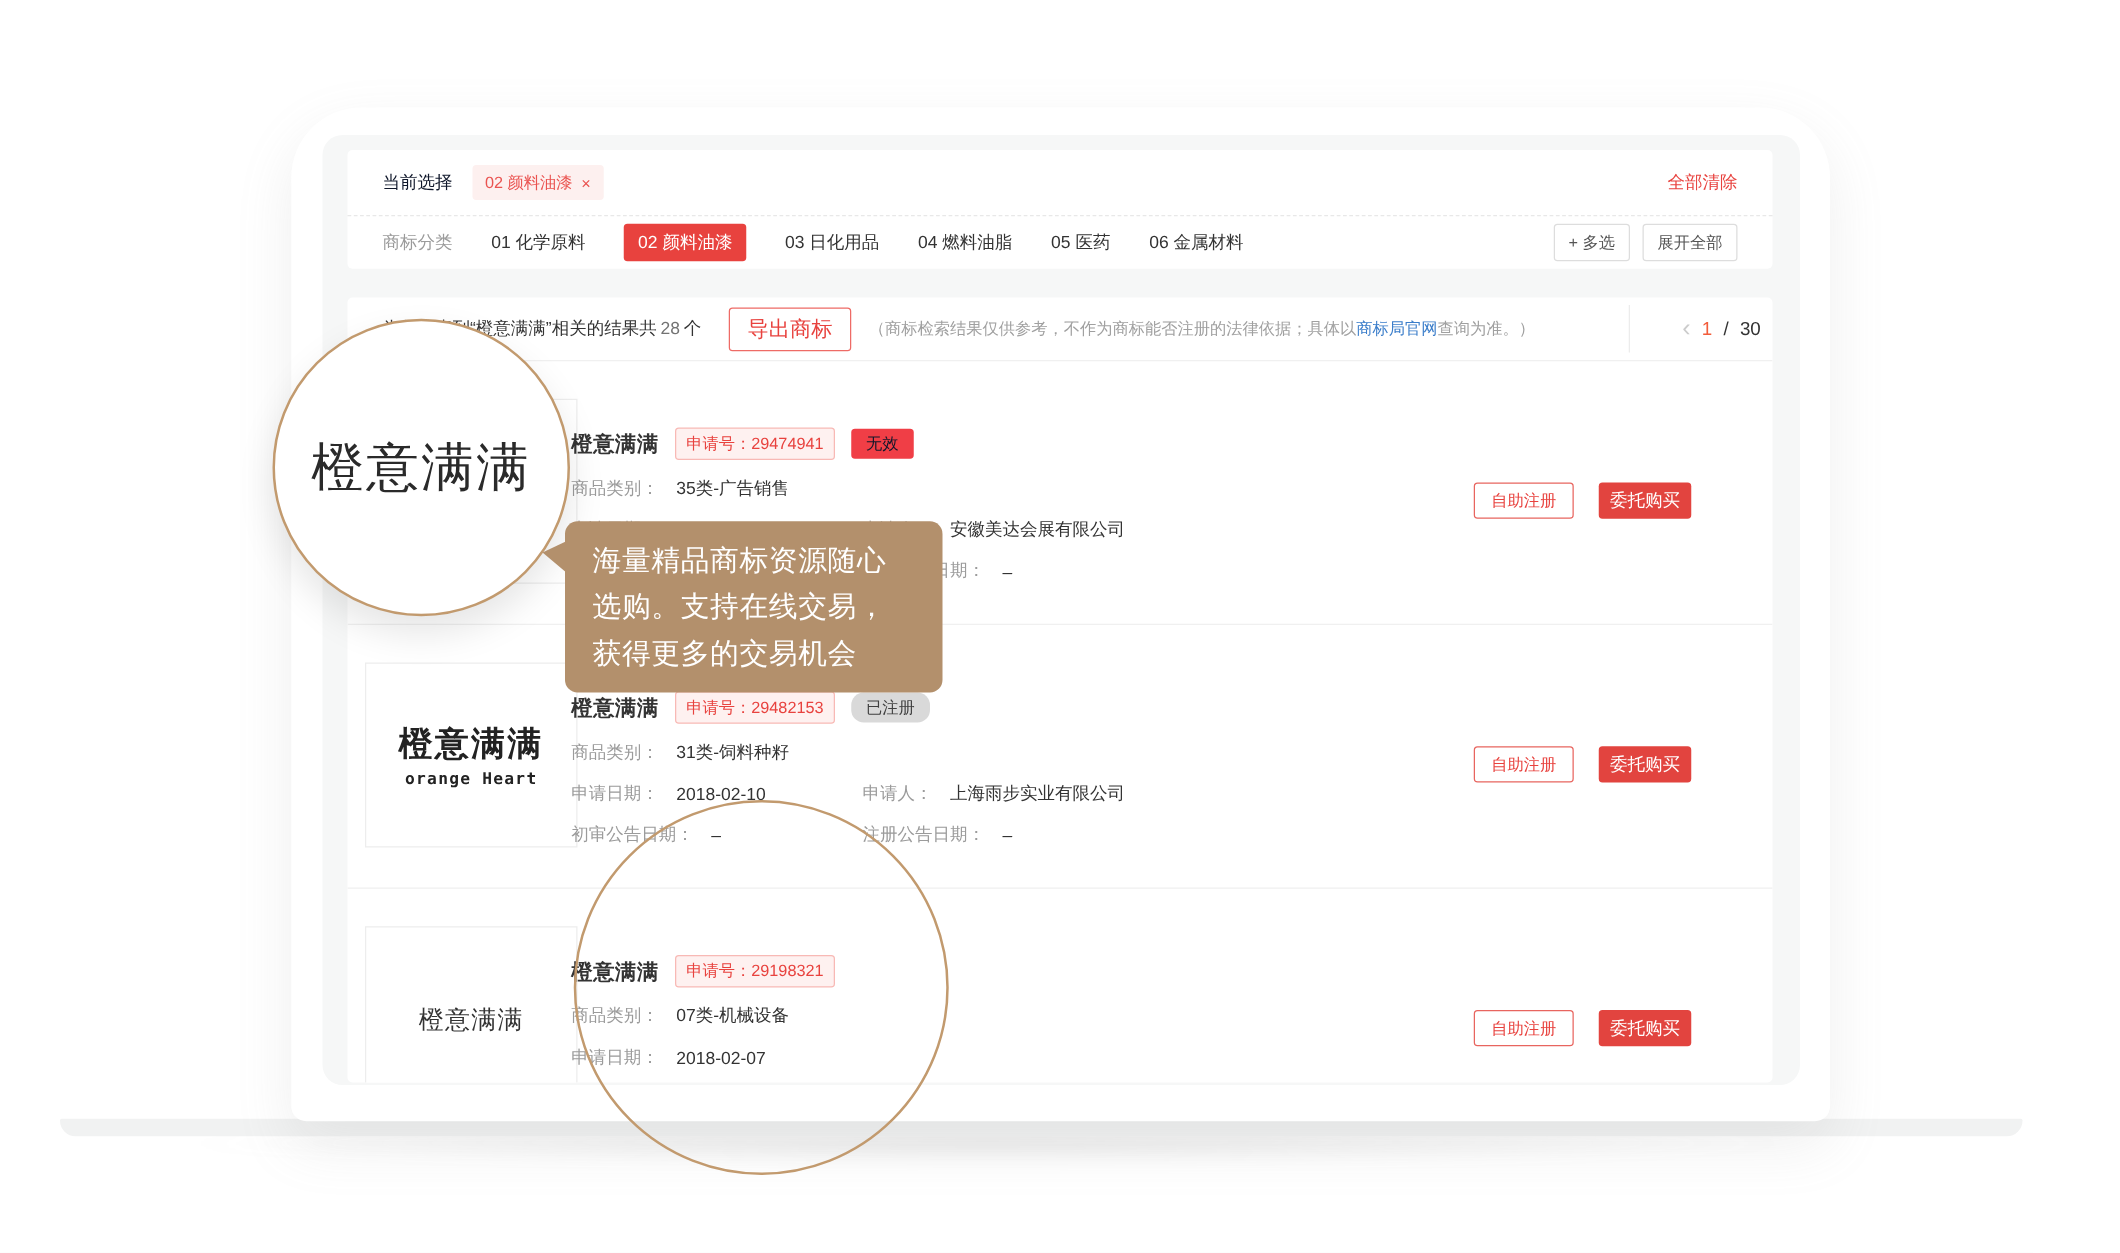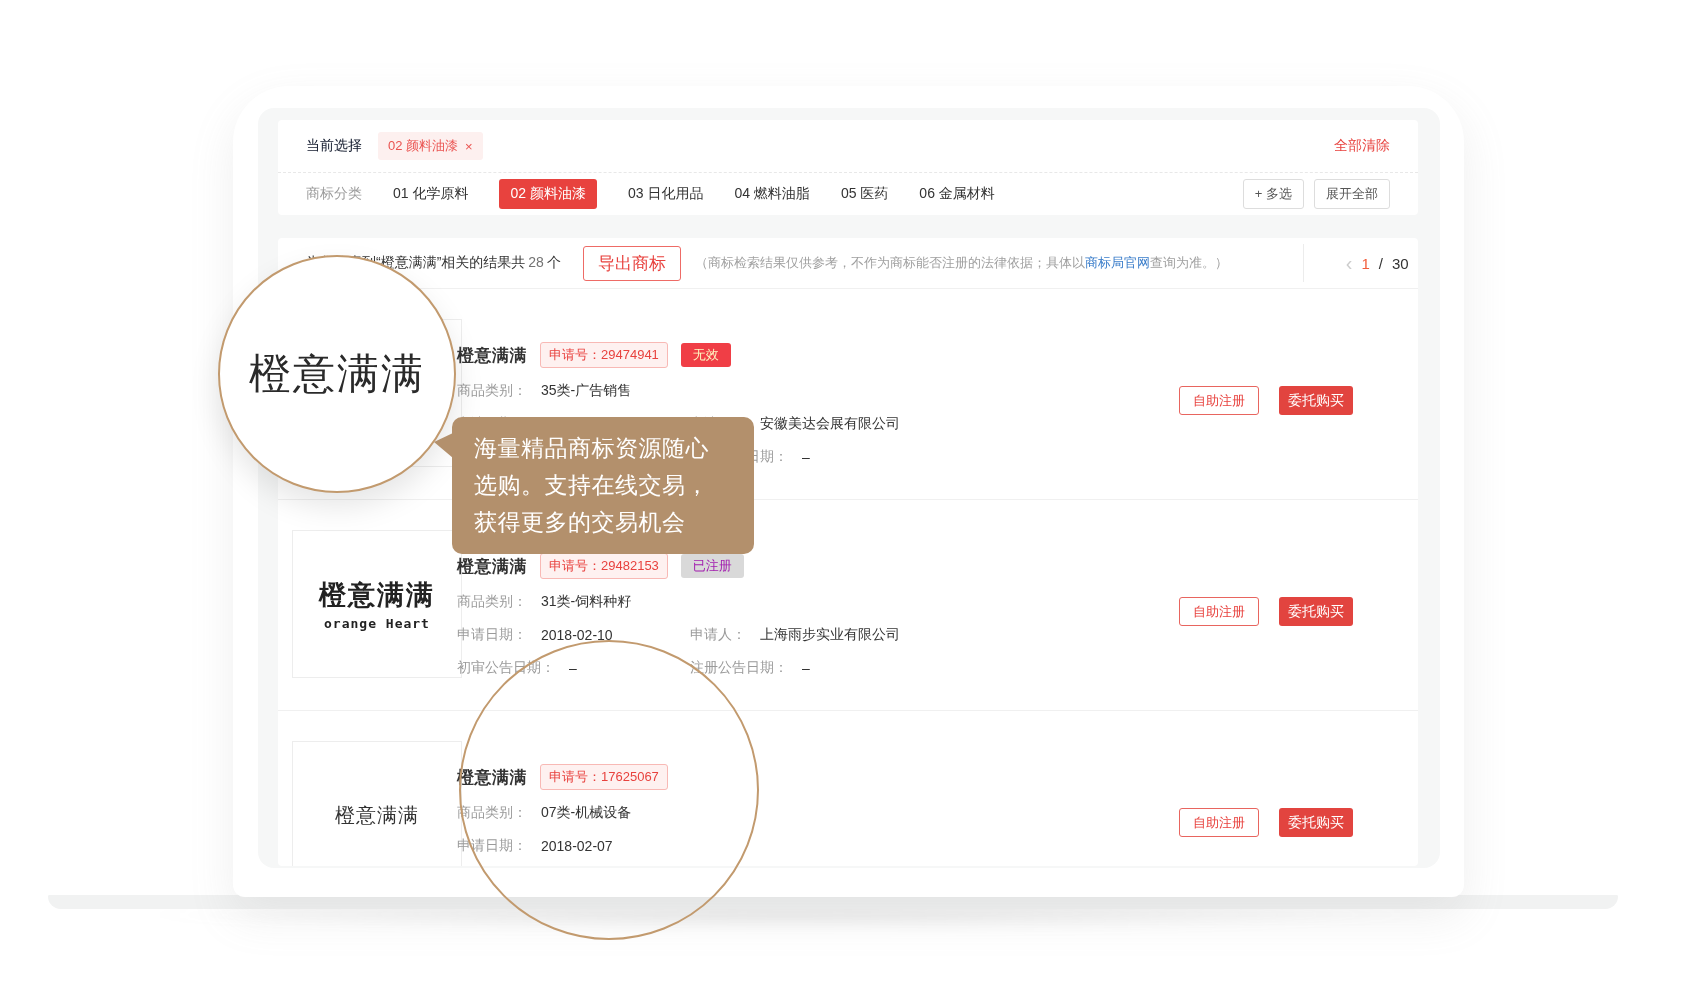--- a/index.html
+++ b/index.html
@@ -49,22 +49,22 @@
   .tm-image{position:absolute;left:14px;top:30px;width:168px;height:146px;border:1px solid #ededed;background:#fff;display:flex;flex-direction:column;align-items:center;justify-content:center;}
   .tm-plain{font-size:20px;color:#333;letter-spacing:1px;}
   .tm-calli{font-family:"DejaVu Serif","Liberation Serif",serif;font-weight:bold;font-size:27px;color:#222;letter-spacing:2px;}
   .tm-sub{font-family:"DejaVu Sans Mono","Liberation Mono",monospace;font-weight:bold;font-size:13px;color:#222;margin-top:3px;letter-spacing:1px;}
 
   .tm-details{position:absolute;left:179px;top:53px;}
   .title-line{display:flex;align-items:center;}
   .tm-name{font-size:17px;font-weight:bold;color:#333;letter-spacing:0.5px;}
   .appno-badge{margin-left:13px;border:1px solid #f8b9b5;background:#fef1f0;color:#e8423e;font-size:13px;padding:3px 8px;border-radius:3px;white-space:nowrap;}
   .status-badge{margin-left:13px;font-size:13px;padding:3px 12px;border-radius:3px;white-space:nowrap;}
-  .st-invalid{background:#f03e46;color:#fef9c3;}
-  .st-registered{background:#d9d9d9;color:#a21caf;}
+  .st-invalid{background:#f03e46;color:#0f172a;}
+  .st-registered{background:#d9d9d9;color:#404040;border-radius:10px;}
   .info-line{display:flex;margin-top:13px;font-size:14px;height:20px;align-items:center;}
   .info-col1{width:233px;display:flex;align-items:center;white-space:nowrap;}
   .info-col2{display:flex;align-items:center;white-space:nowrap;}
   .ilabel{color:#9b9b9b;margin-right:14px;}
   .ivalue{color:#333;}
 
   .row-actions{position:absolute;right:65px;top:97px;display:flex;gap:20px;}
   .btn-outline{border:1px solid #e8655f;color:#e8423e;background:#fff;font-size:13px;height:29px;line-height:27px;padding:0 13px;border-radius:3px;white-space:nowrap;cursor:pointer;box-sizing:border-box;margin-left:16px;}
   .btn-filled{border:none;color:#fff;background:#e2443f;font-size:14px;height:29px;line-height:29px;padding:0 9px;border-radius:3px;white-space:nowrap;cursor:pointer;box-sizing:border-box;}
 
@@ -217,21 +217,21 @@
           </div>
         </div>
 
         <div class="result-row">
           <div class="tm-image">
             <span class="tm-plain">橙意满满</span>
           </div>
           <div class="tm-details">
             <div class="title-line">
               <span class="tm-name">橙意满满</span>
-              <span class="appno-badge"><span>申请号：</span><span>17625067</span></span>
+              <span class="appno-badge"><span>申请号：</span><span>29198321</span></span>
 
             </div>
             <div class="info-line">
               <span class="info-col1">
                   <span class="ilabel">商品类别：</span>
                   <span class="ivalue">07类-机械设备</span>
                 </span>
             </div>
             <div class="info-line">
               <span class="info-col1">

